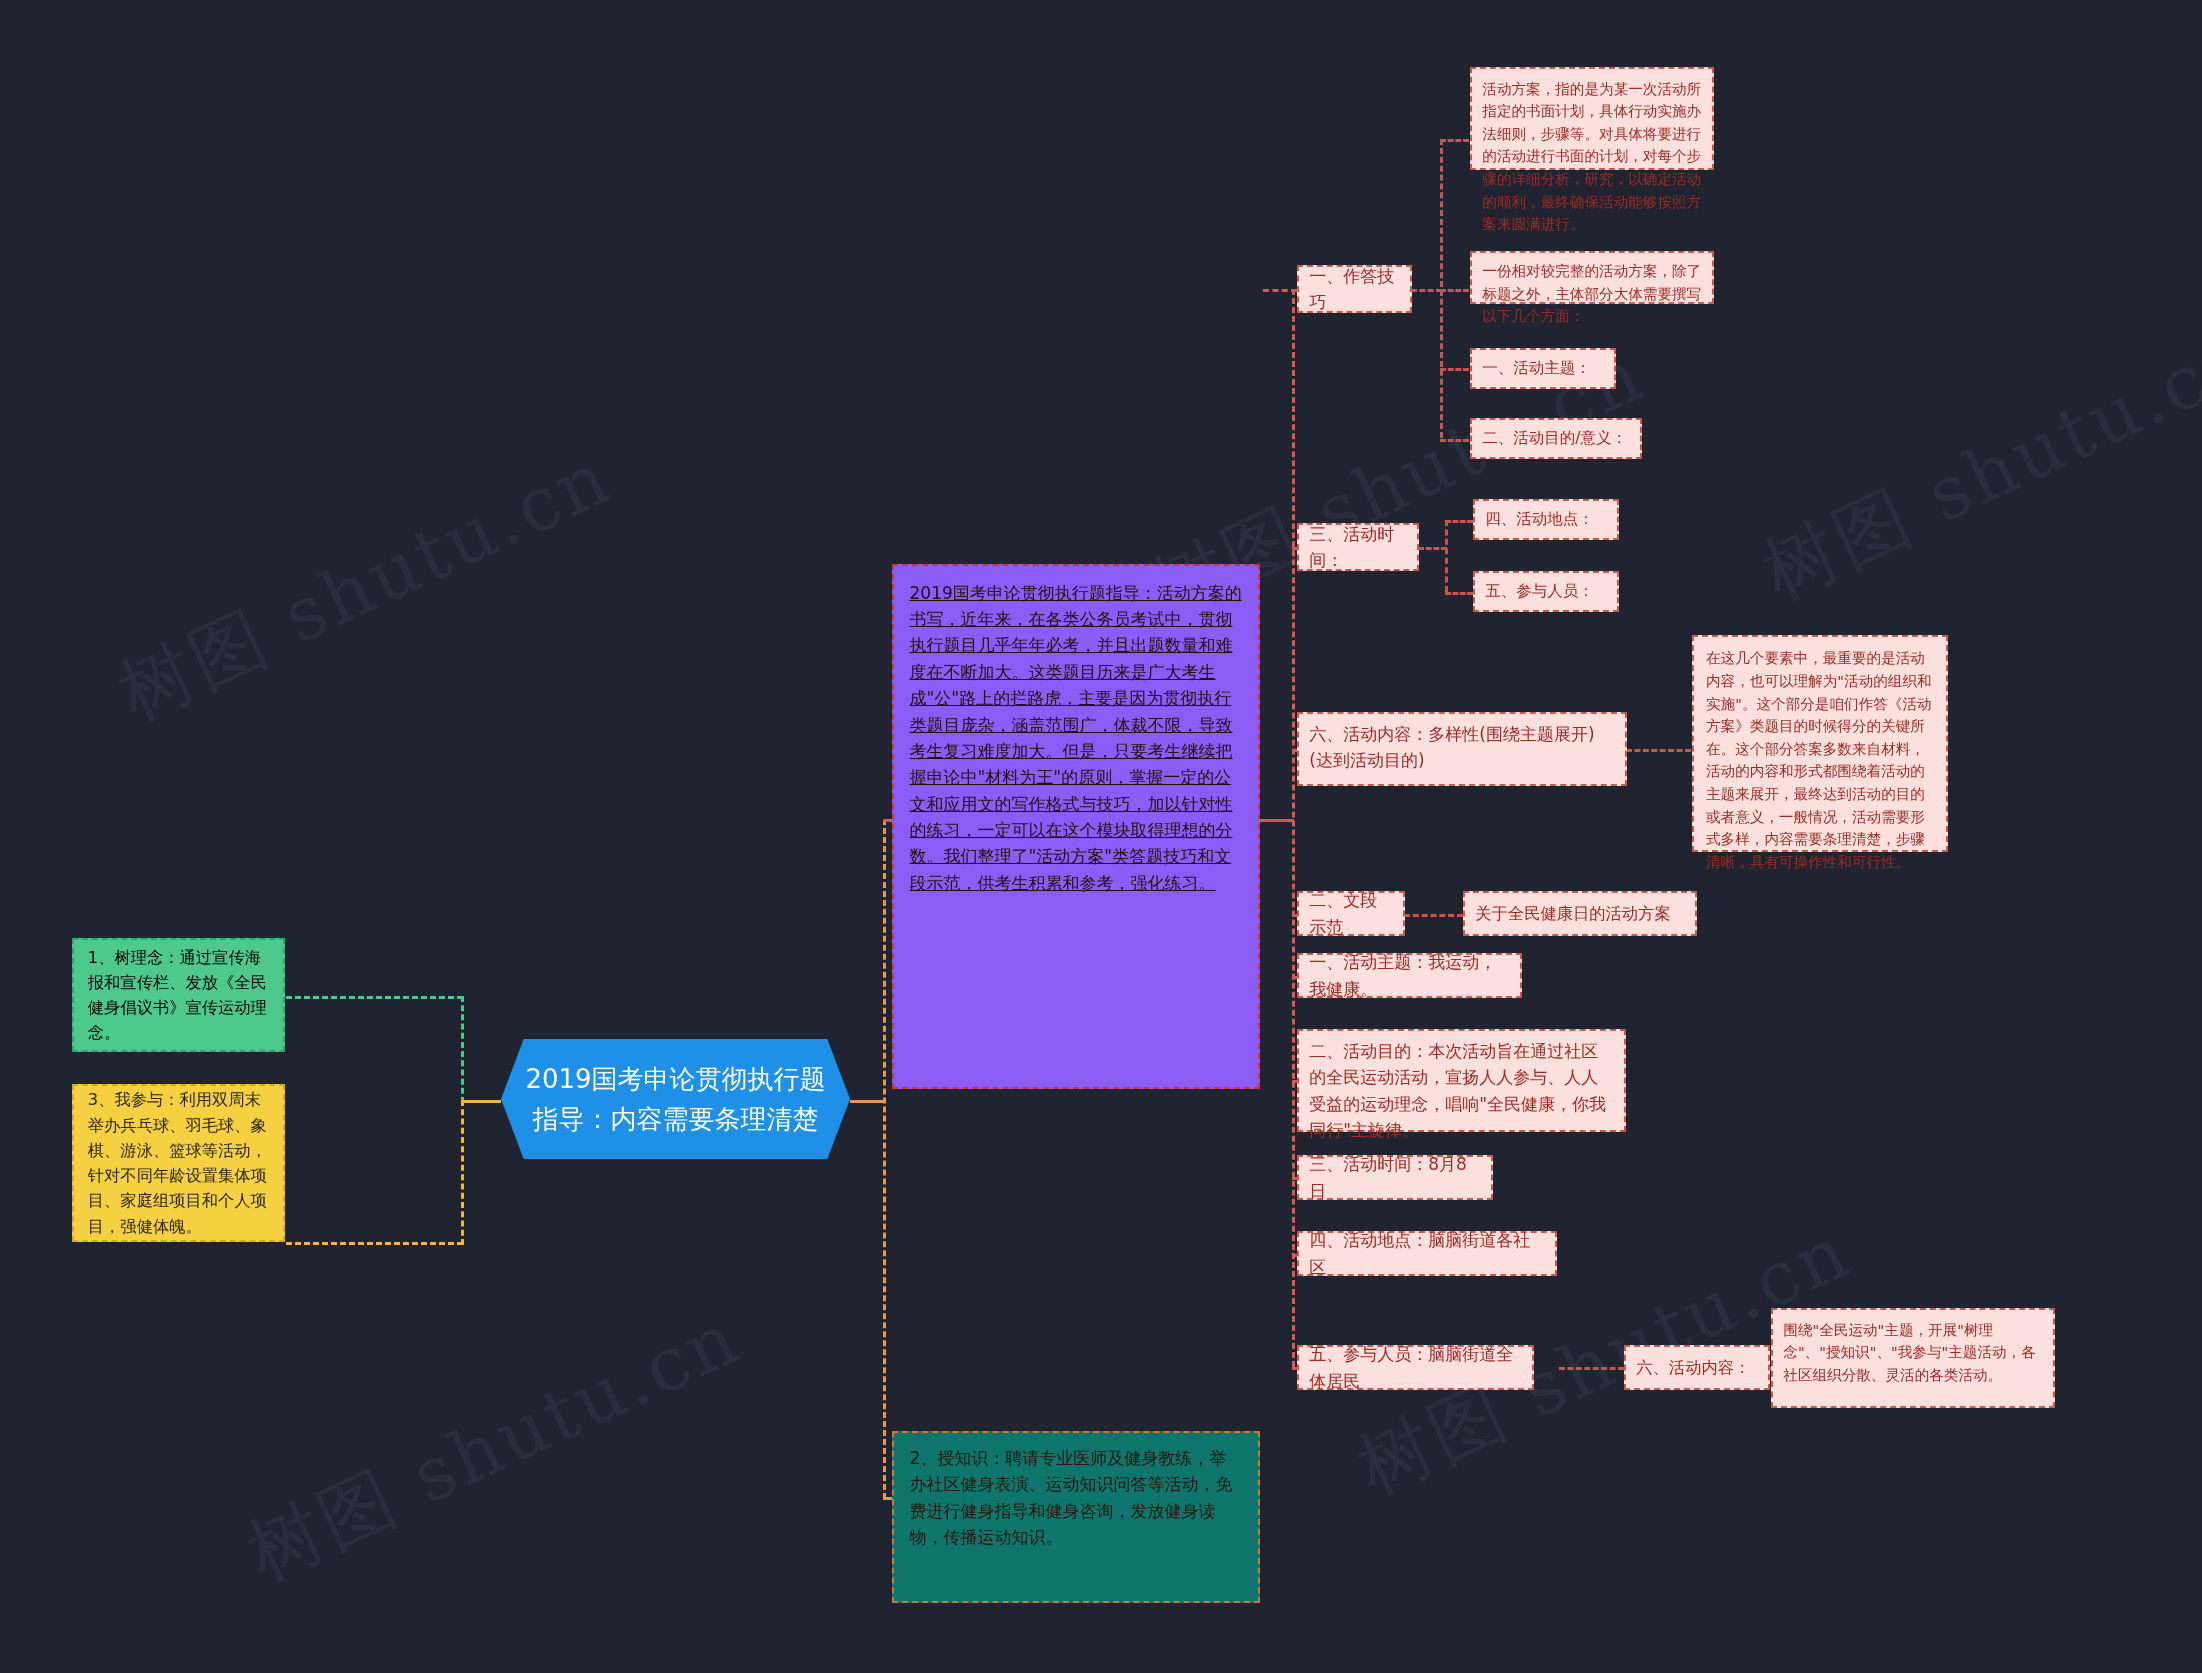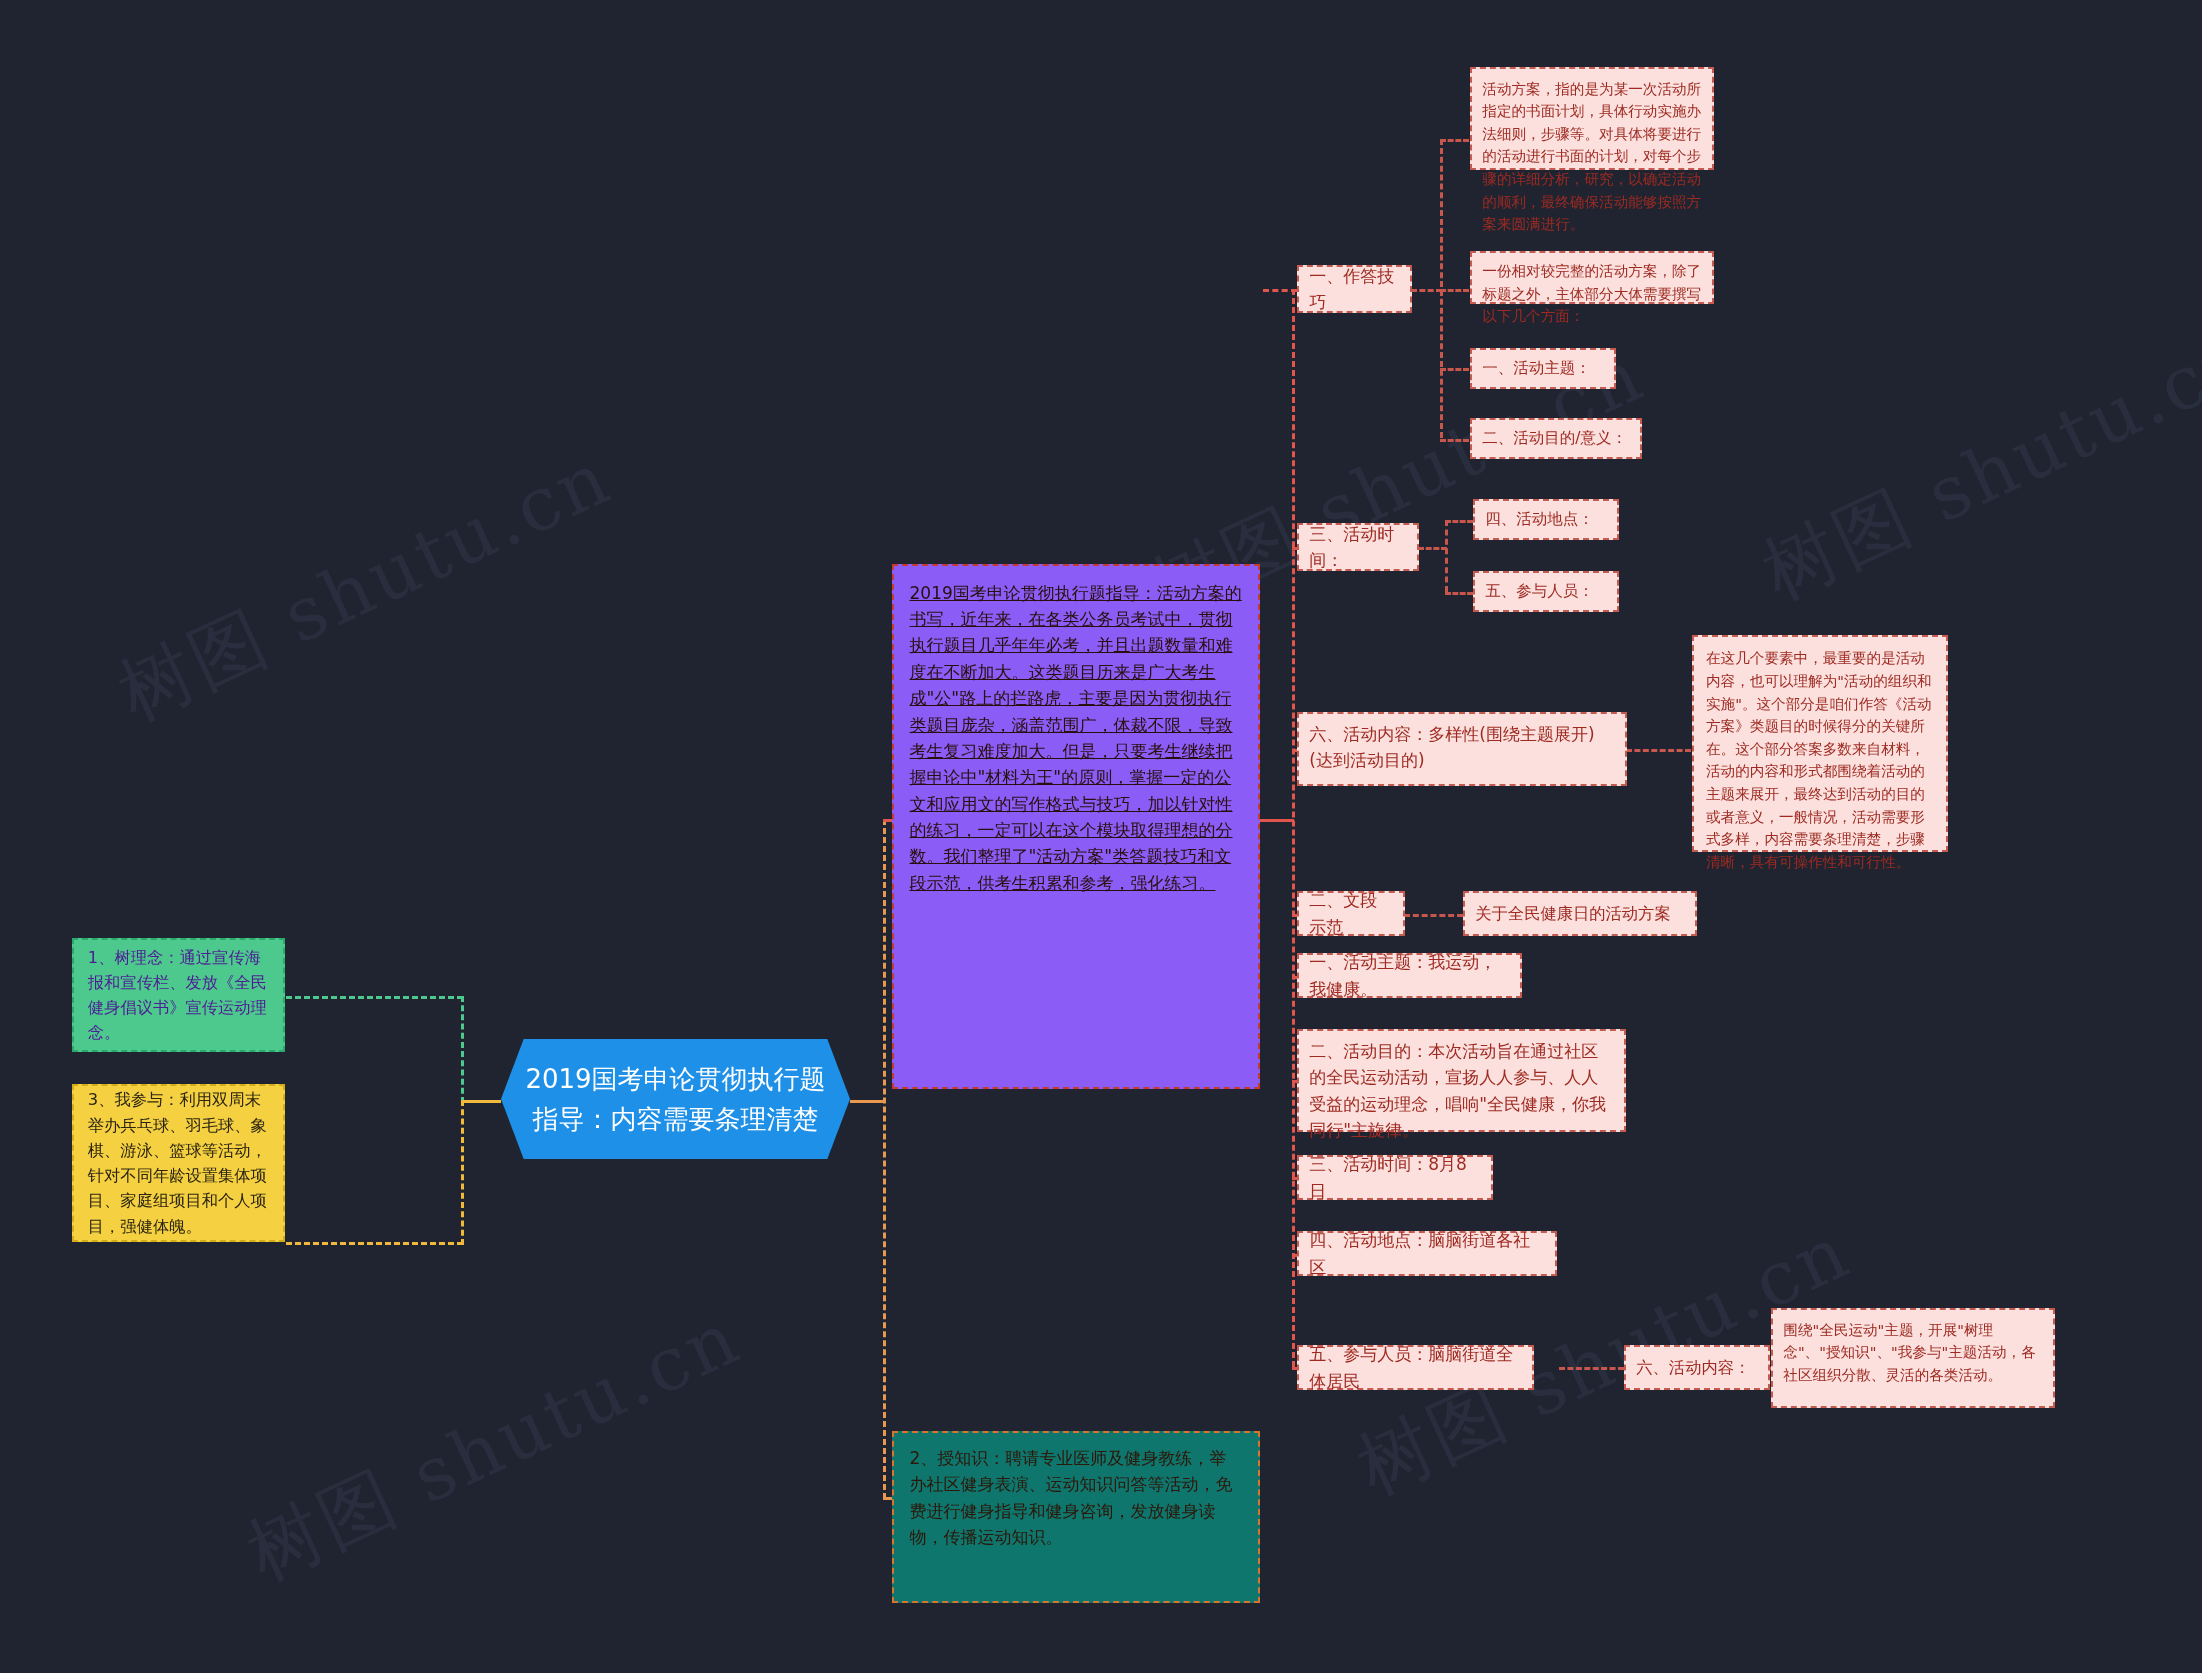--- a/index.html
+++ b/index.html
@@ -19,21 +19,21 @@
     display:flex;align-items:center;
     line-height:1.55;white-space:pre-wrap;word-break:break-all;
   }
   
   #central{
     background:#1e90e8;color:#fff;
     clip-path:polygon(0 50%,6.5% 0,93.5% 0,100% 50%,93.5% 100%,6.5% 100%);
     justify-content:center;text-align:center;
     font-size:26px;padding:0 22.4px;
   }
-  .leaf-green{background:#4ec98e;color:#4c1d95;border:2.6px dashed #2aa96c;}
+  .leaf-green{background:#4ec98e;color:#000000;border:2.6px dashed #2aa96c;}
   .leaf-yellow{background:#f5d040;color:#2a2410;border:2.6px dashed #d4ad16;}
   .leaf-red{background:#8b5cf6;color:#2a0f0d;border:2.6px dashed #c23a32;text-decoration:underline;}
   .leaf-orange{background:#0f766e;color:#2c1708;border:2.6px dashed #d4762e;}
   .leaf-pink{background:#fbe0dd;color:#9e2a22;border:2.6px dashed #c45a50;}
   .vline{position:absolute;width:0;border-left:3.4px dashed;}
   .hline{position:absolute;height:0;border-top:3.4px dashed;}
   .sline{position:absolute;height:0;border-top:3.4px solid;}
   .c-green{border-color:#4ec98e;}
   .c-yellow{border-color:#f0b93c;}
   .c-red{border-color:#e0564c;}

